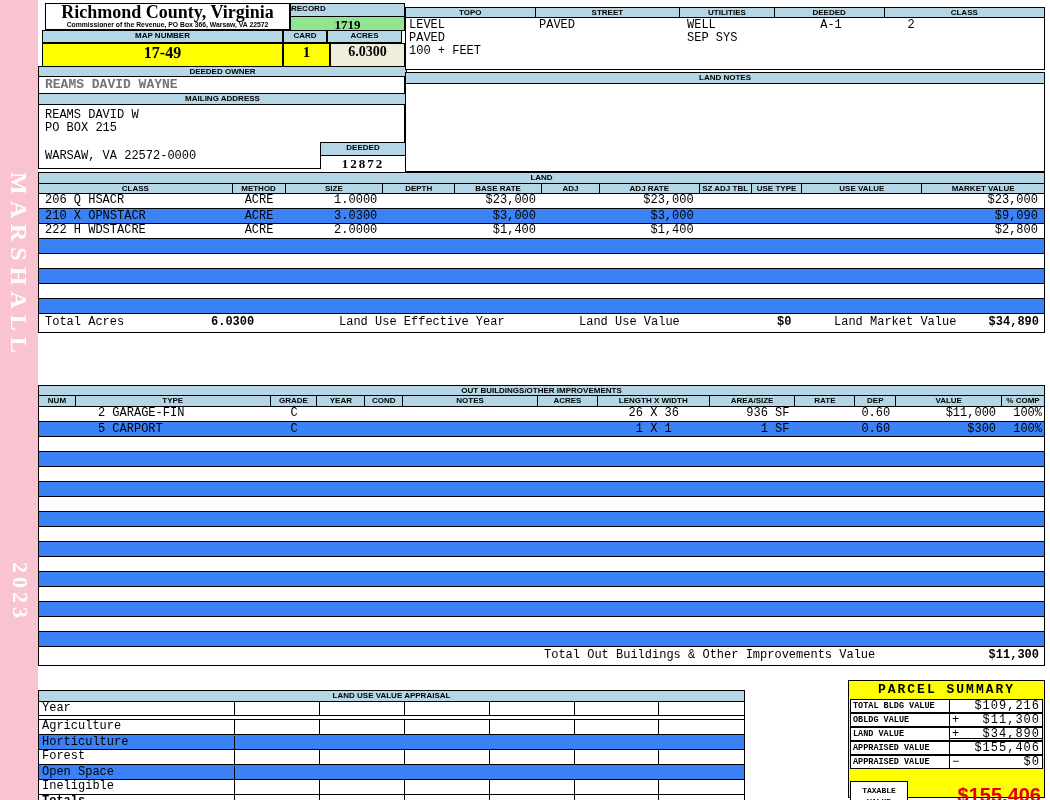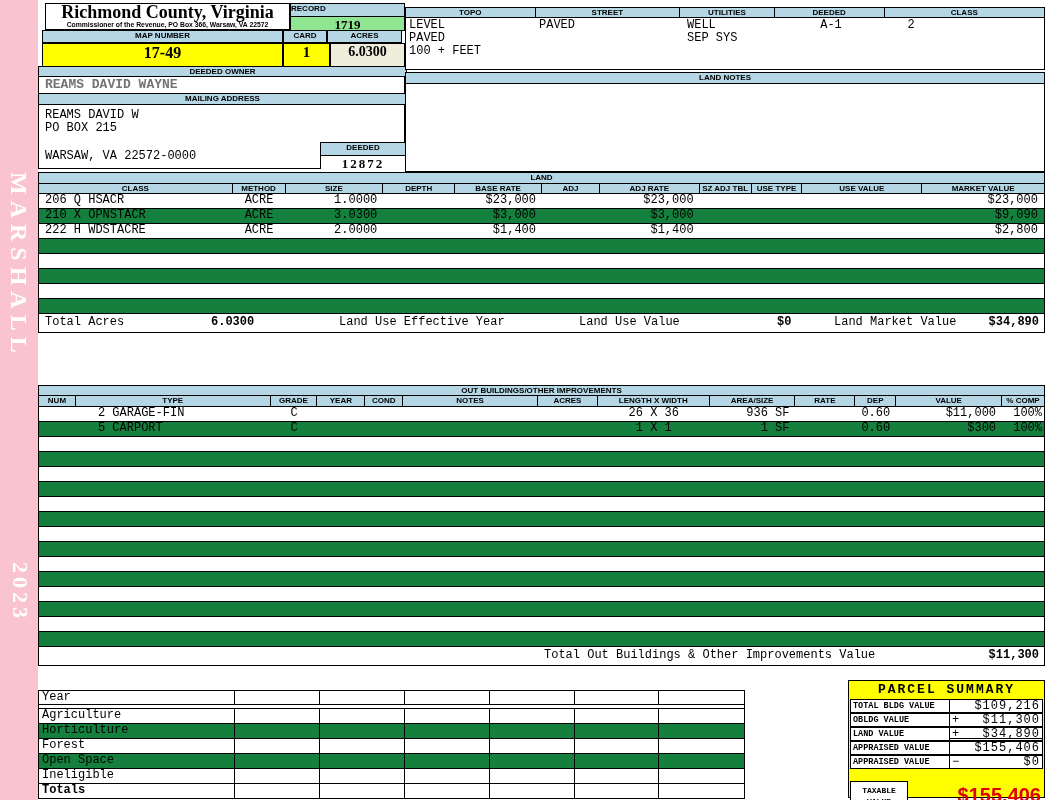--- a/index.html
+++ b/index.html
@@ -64,21 +64,21 @@
   .lp-span{position:absolute;line-height:13px;}
 
   .ln-box{left:405px;top:72px;width:640px;height:100px;}
 
   
   .tbl{box-sizing:border-box;border:1px solid #000;background:#fff;}
   .tbl-title{background:#b5d7e5;border-bottom:1px solid #000;text-align:center;
              font:bold 8px "Liberation Sans",sans-serif;}
   .trow{display:flex;height:14px;border-bottom:1px solid #000;
         font:12px "Liberation Mono",monospace;line-height:13px;}
-  .tint{background:#15803d;}
+  .tint{background:#3b82f6;align-items:center;}
   .tc{box-sizing:border-box;overflow:hidden;white-space:nowrap;}
   .r{text-align:right;padding-right:6px;}
   .c{text-align:center;}
   .total-row{position:relative;height:18px;font:12px "Liberation Mono",monospace;line-height:17px;}
   .ts{position:absolute;}
 
   
   .lu-row{display:flex;height:14px;border-bottom:1px solid #000;
           font:12px "Liberation Mono",monospace;line-height:13px;}
   .lu-label{box-sizing:border-box;width:197px;border-right:1px solid #000;padding-left:3px;}
@@ -304,20 +304,21 @@
   <div class="trow"></div>
   <div class="trow tint"></div>
 
   <div class="total-row">
     <span class="ts" style="left:505px">Total Out Buildings &amp; Other Improvements Value</span>
     <span class="ts" style="right:5px;font-weight:bold">$11,300</span>
   </div>
 </div>
 
 <div class="abs tbl" style="left:38px;top:690px;width:707px">
+  <div class="tbl-title" style="height:10px;line-height:9px">LAND USE VALUE APPRAISAL</div>
   <div class="lu-row" style="height:13px">
     <div class="lu-label">Year</div>
     <div class="lu-cell"></div>
       <div class="lu-cell"></div>
       <div class="lu-cell"></div>
     <div class="lu-cell"></div>
       <div class="lu-cell"></div>
       <div class="lu-cell"></div>
   </div>
   <div class="lu-gap"></div>

